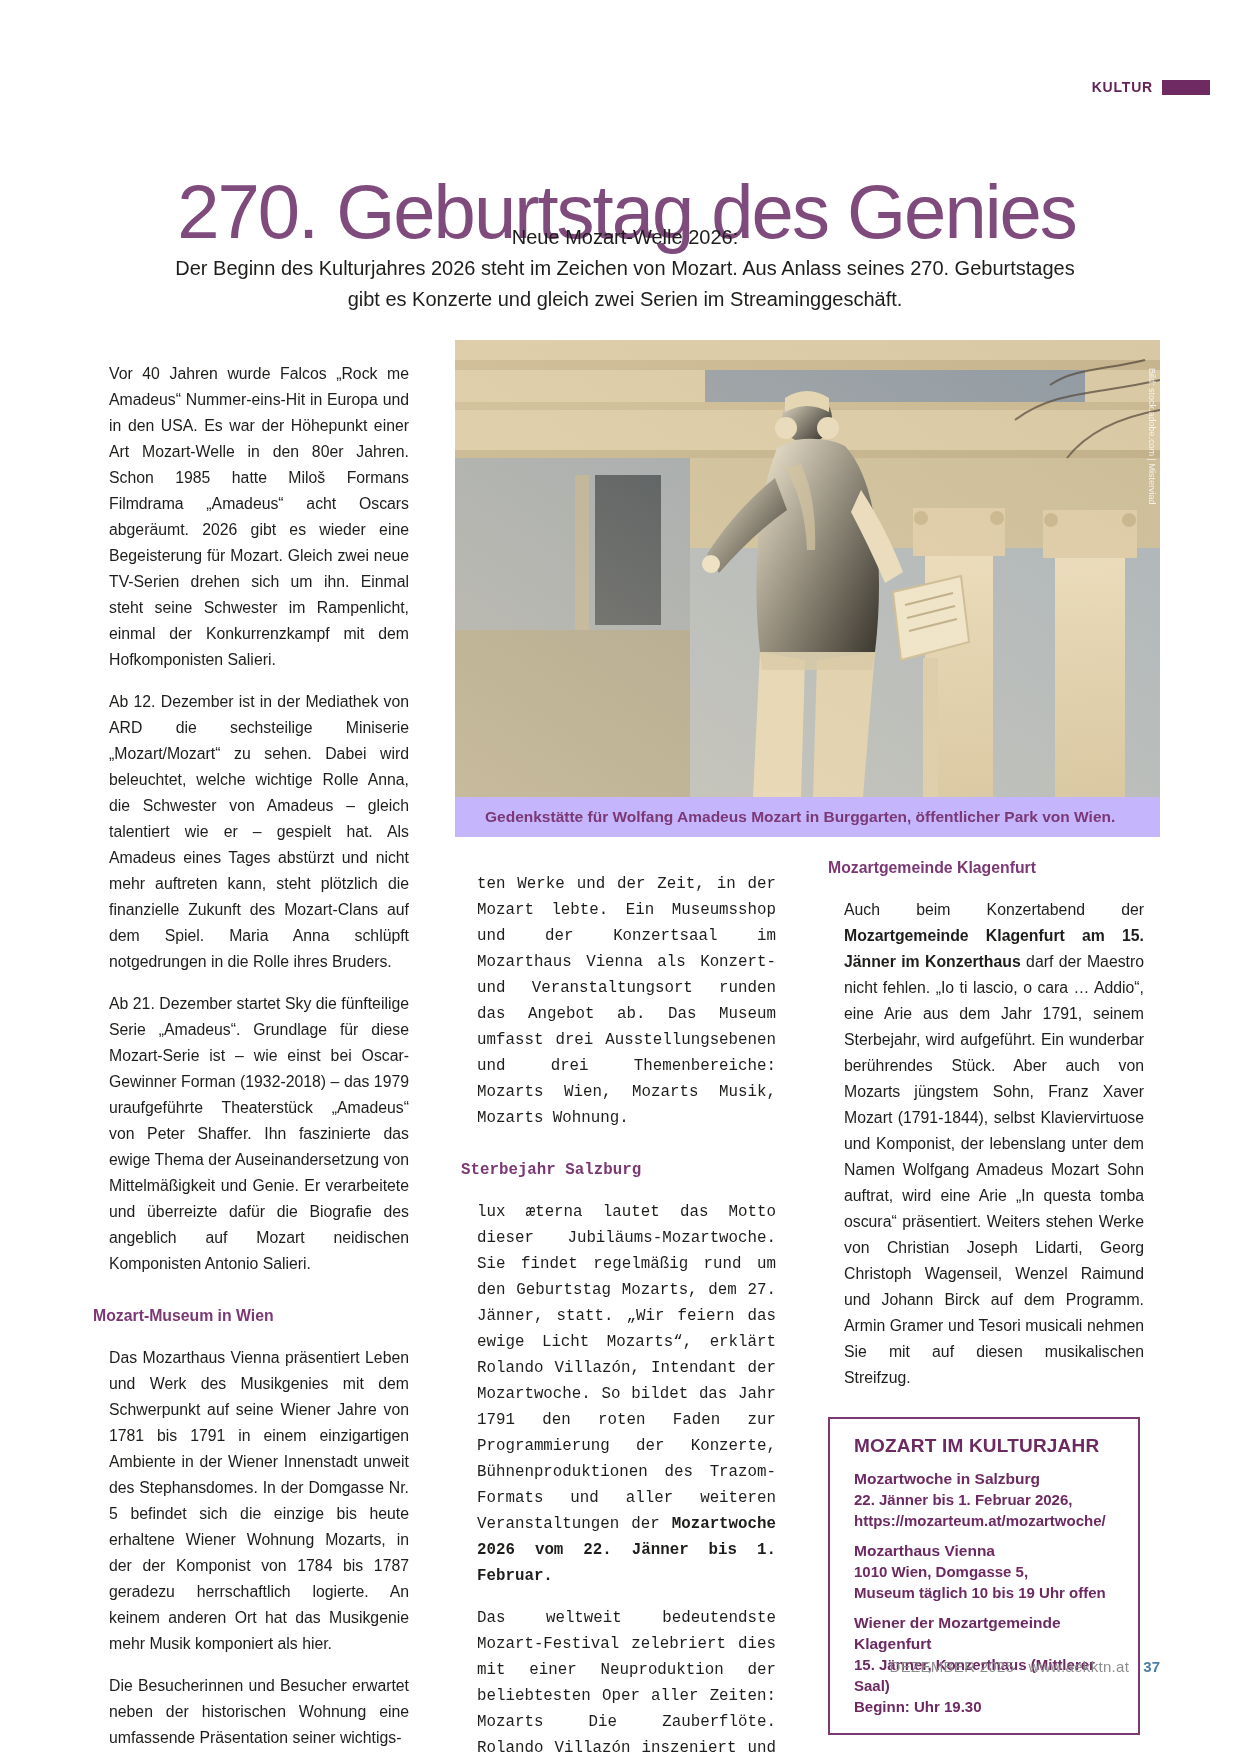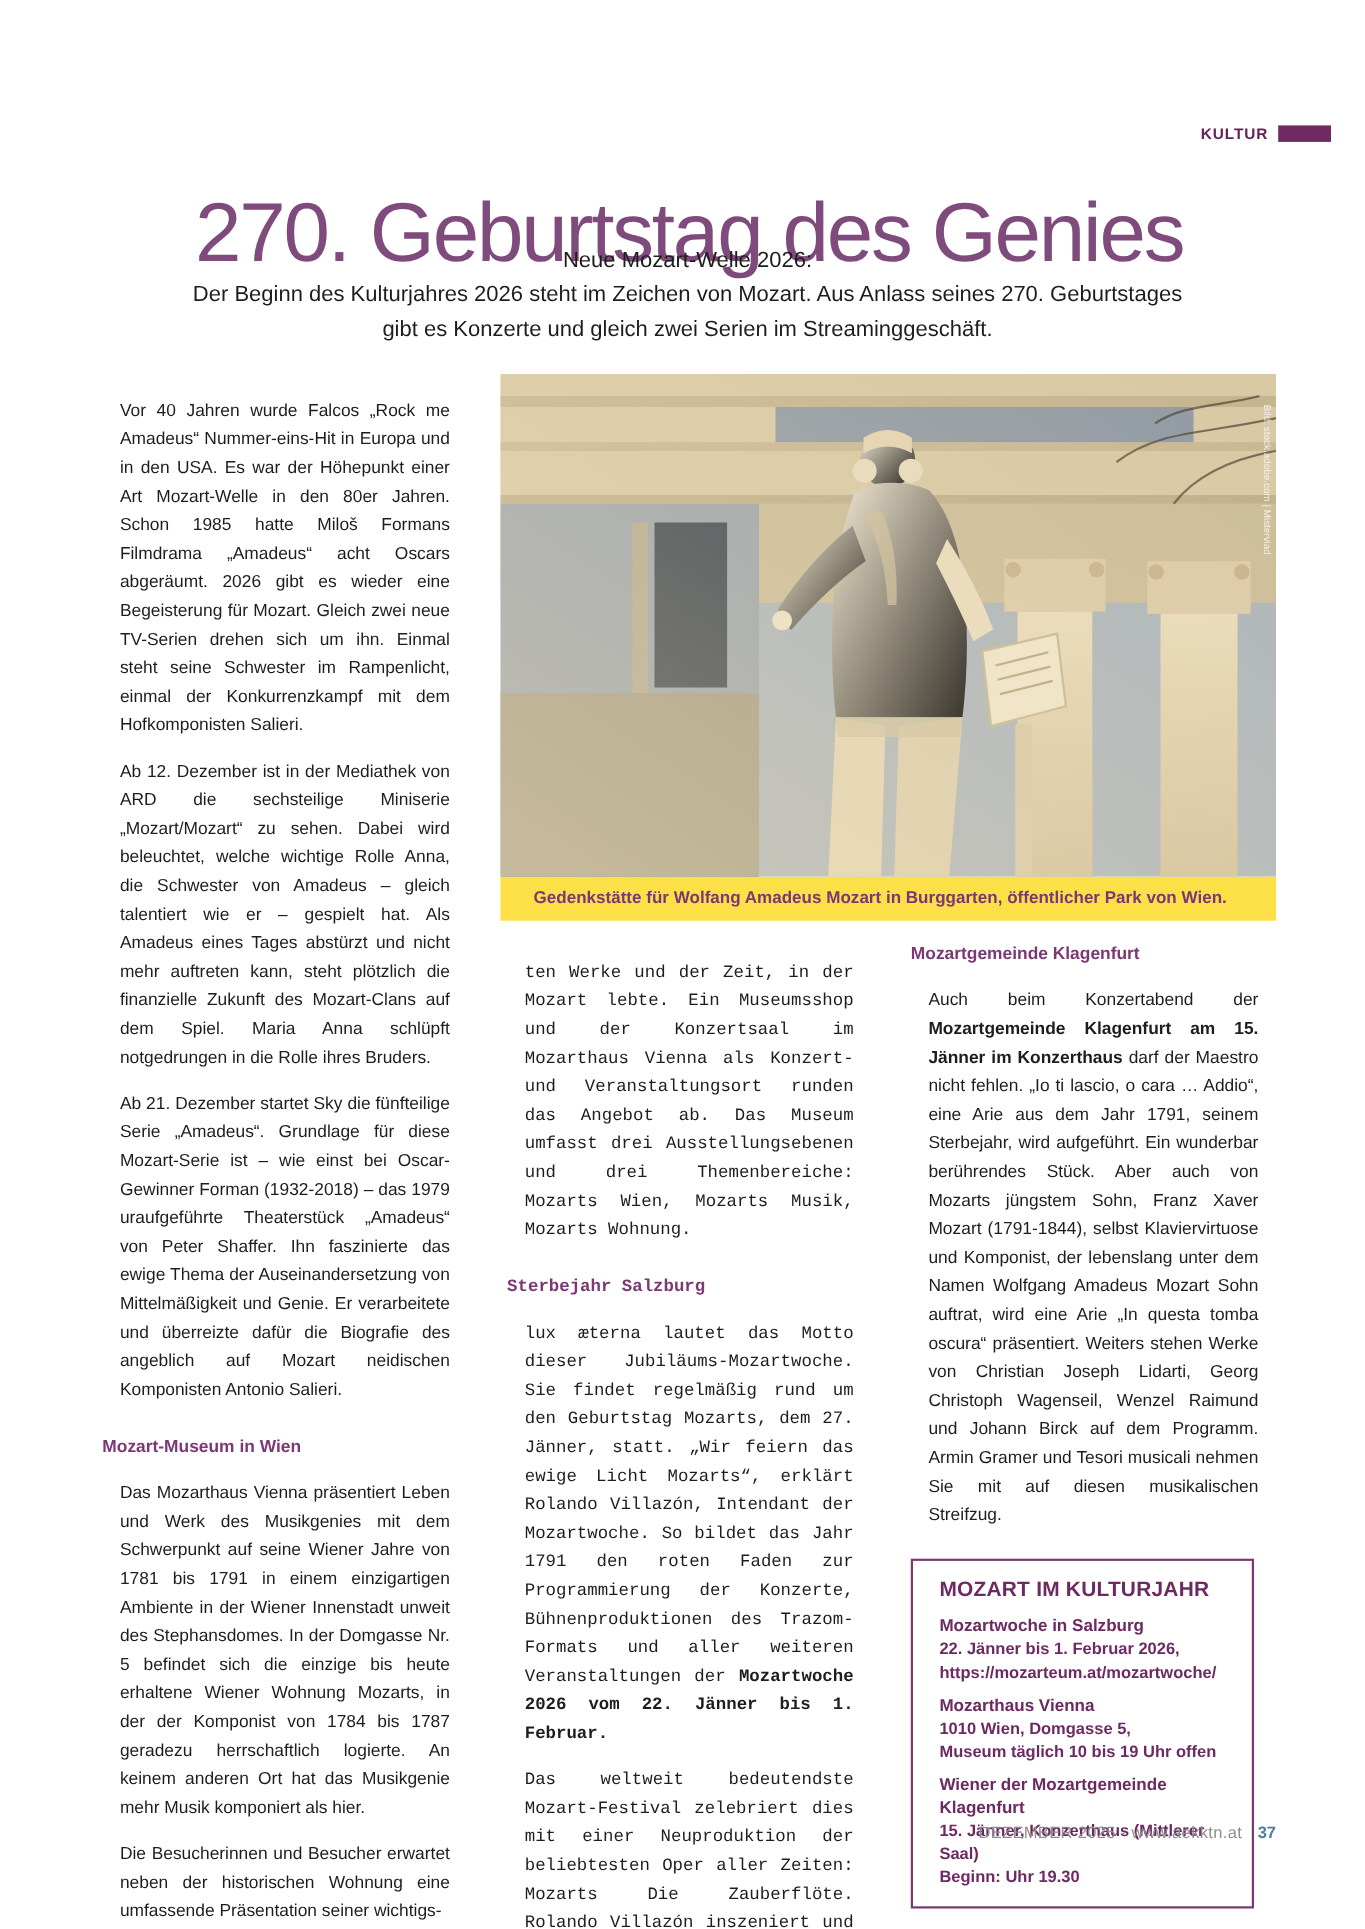--- a/index.html
+++ b/index.html
@@ -2,21 +2,21 @@
 <html lang="de"><head>
 <meta charset="utf-8">
 <style>
   html,body{margin:0;padding:0;}
   body{
     width:1241px;height:1754px;position:relative;background:#ffffff;
     font-family:"Liberation Sans",sans-serif;color:#1d1d1b;
     overflow:hidden;
   }
   
-  .kicker{position:absolute;top:79px;right:31px;display:flex;align-items:center;gap:9px;margin-top:34px;}
+  .kicker{position:absolute;top:79px;right:31px;display:flex;align-items:center;gap:9px;}
   .kicker-label{font-size:14px;font-weight:bold;letter-spacing:.8px;color:#622458;}
   .kicker-bar{width:48px;height:15px;background:#6f2a63;}
   
   .title{
     position:absolute;top:118px;left:93px;width:1067px;text-align:center;
     font-size:76px;line-height:1.12;font-weight:300;letter-spacing:-2px;color:#7e4b7c;
   }
   .standfirst{position:absolute;top:222px;left:70px;width:1110px;text-align:center;
     font-size:20px;line-height:31px;color:#1d1d1b;}
   
@@ -24,21 +24,21 @@
   .col p{margin:16px;}
   .col h3{margin:26px 0 0 0;font-size:15.8px;line-height:26px;color:#7b3874;}
   .col h3.first{margin-top:0;}
   .col1{left:93px;top:345px;width:332px;}
   .col2{left:461px;top:855px;width:331px;font-family:Liberation Mono, monospace;}
   .col3{left:828px;top:855px;width:332px;}
   
   .photo-block{position:absolute;left:455px;top:340px;width:705px;}
   .photo{display:block;width:705px;height:457px;}
   .caption{
-    background:#fde047;color:#7b3874;font-weight:bold;font-size:15.5px;
+    background:#c4b5fd;color:#7b3874;font-weight:bold;font-size:15.5px;
     line-height:20px;padding:10px 10px 10px 30px;box-sizing:border-box;width:705px;
   }
   
   .infobox{
     border:2px solid #7b3874;background:#ffffff;margin-top:26px;
     padding:14px 16px 16px 24px;box-sizing:border-box;width:312px;color:#6d2a62;
     text-align:left;hyphens:none;
   }
   .infobox .box-title{font-size:19px;font-weight:bold;letter-spacing:.2px;margin:0 0 8px 0;}
   .infobox .entry{margin-top:9px;}

